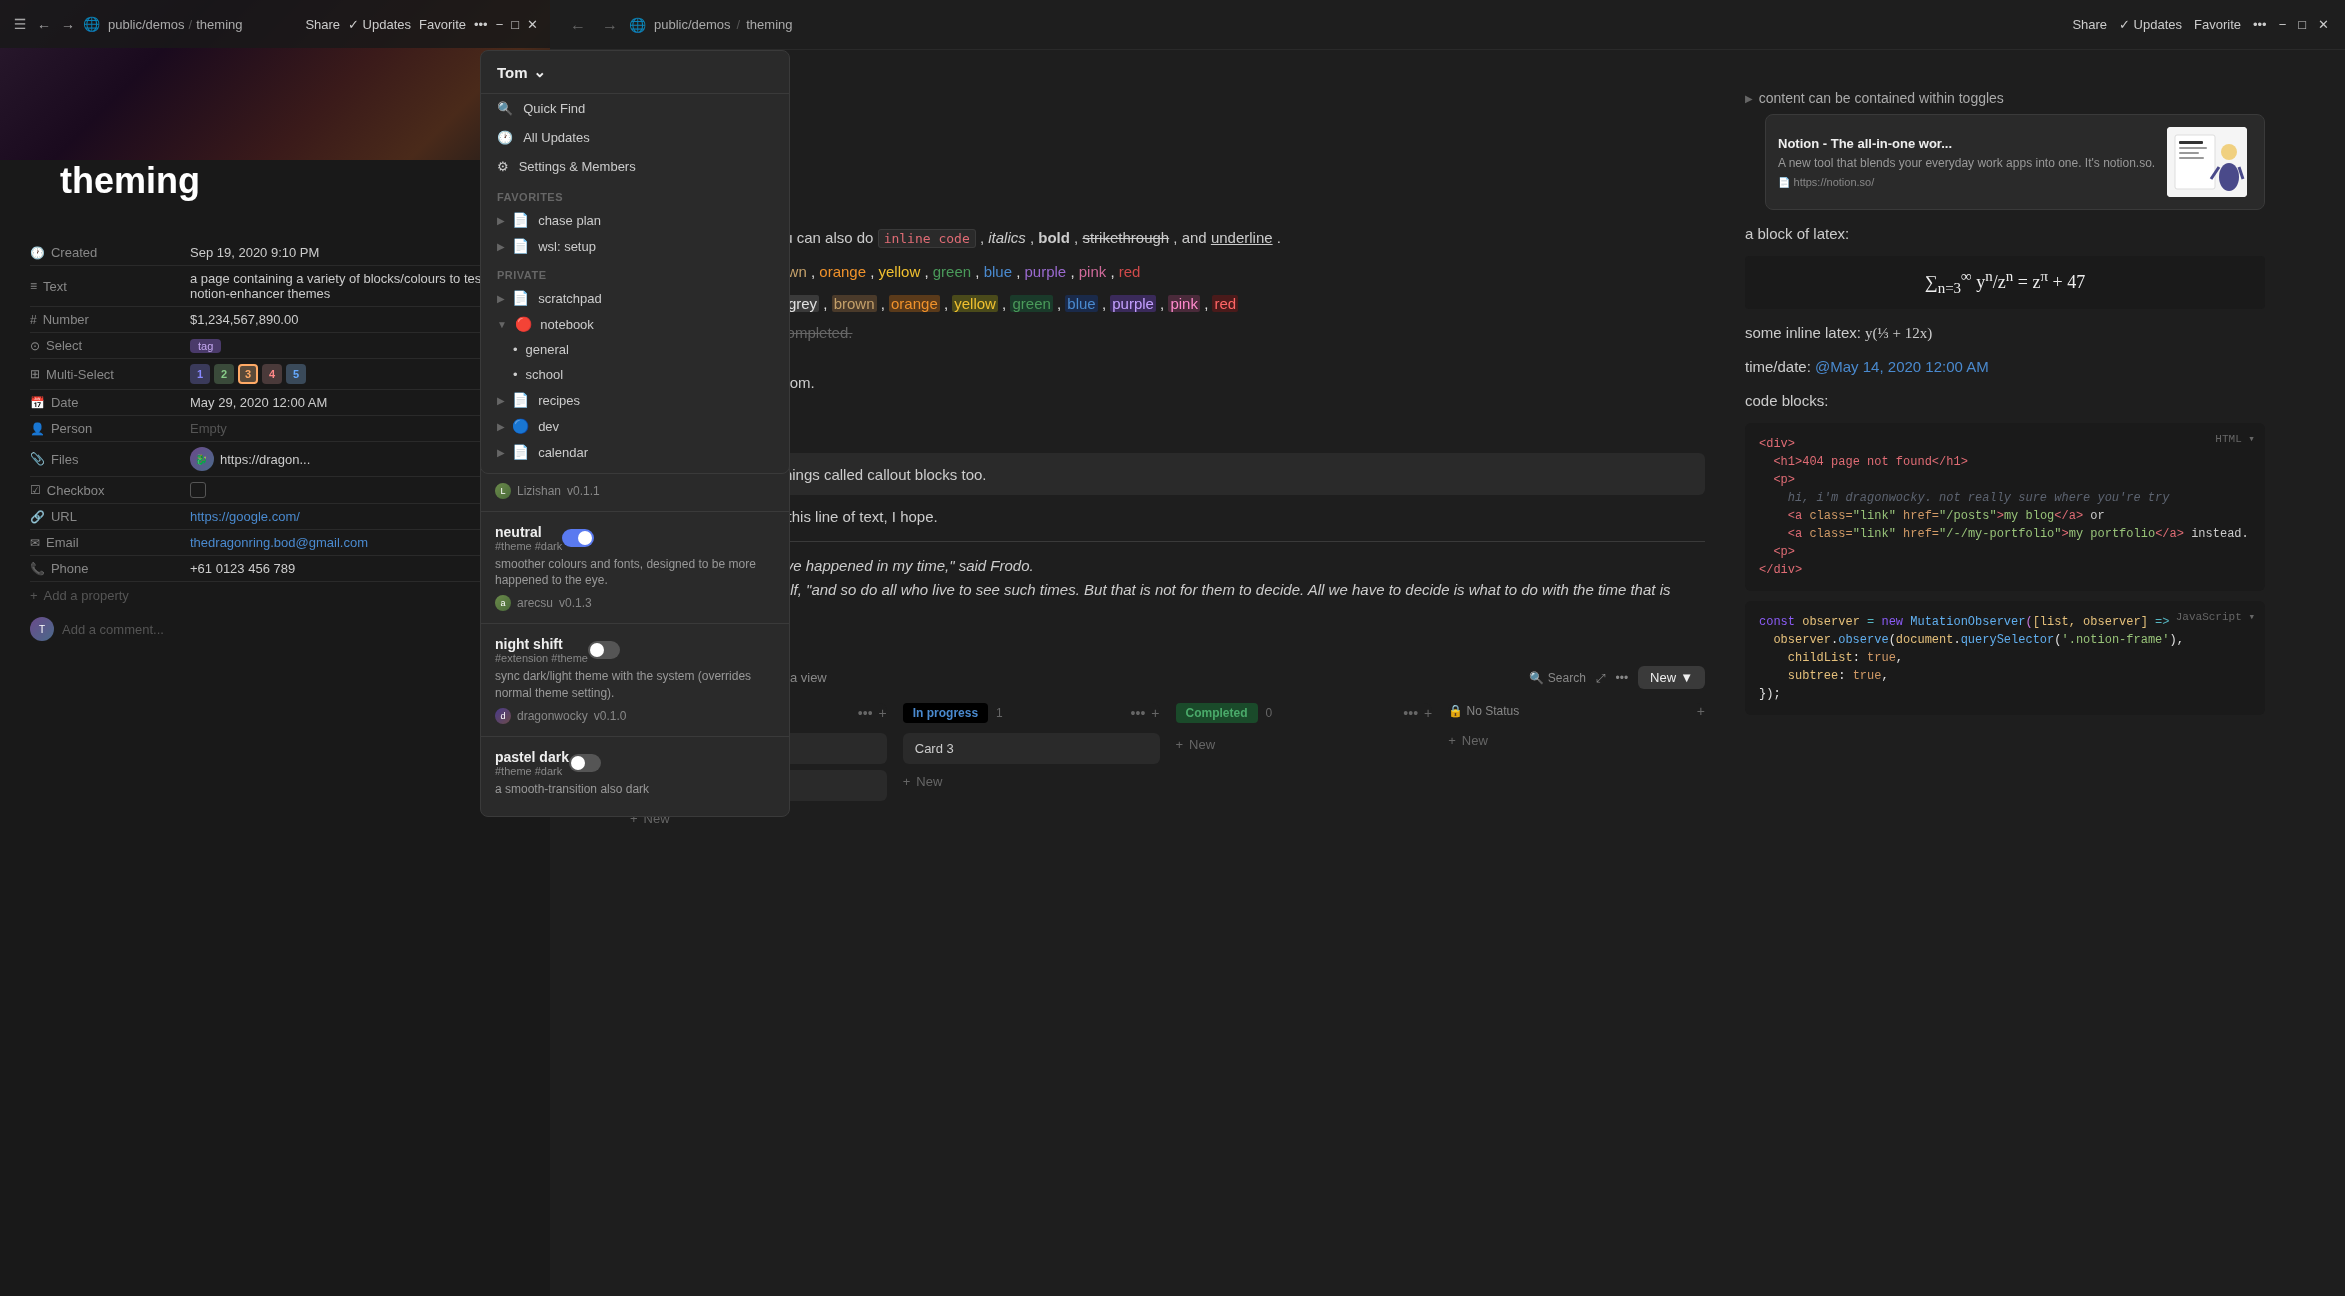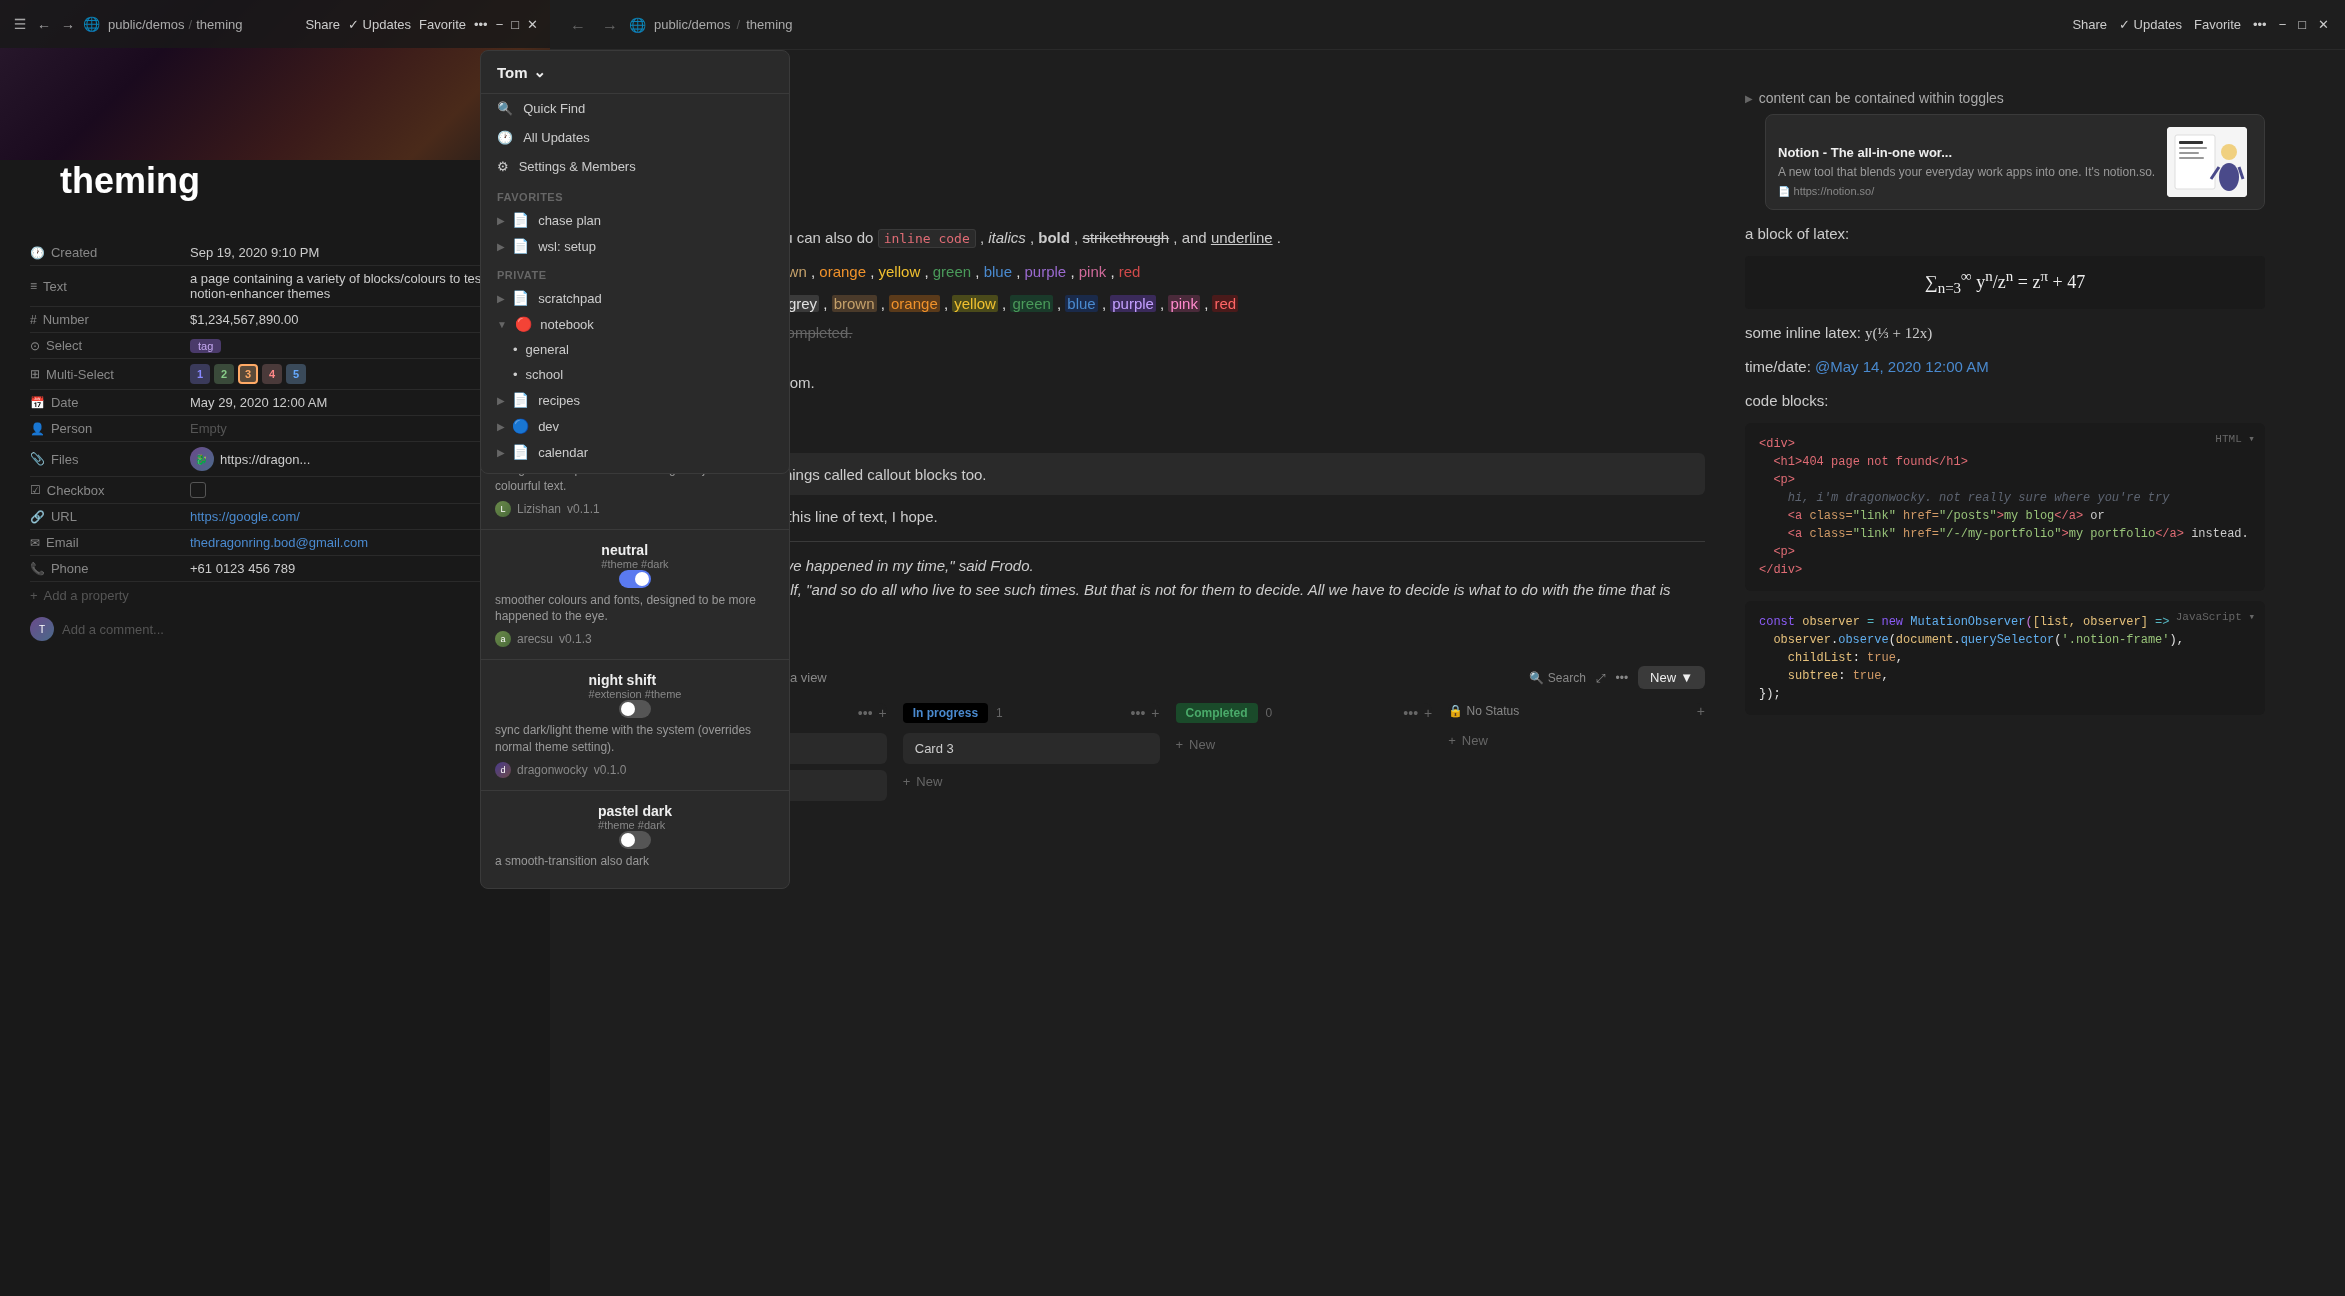--- a/index.html
+++ b/index.html
@@ -226,21 +226,20 @@
     }
 
     .theme-item {
       border-top: 1px solid #3a3a3a;
       padding: 12px 14px;
     }
 
     .theme-item-header {
       display: flex; align-items: center; justify-content: flex-start;
       margin-bottom: 4px;
-      flex-direction: column;
     }
 
     .theme-name {
       font-size: 14px; font-weight: 600; color: #eee;
     }
 
     .theme-tags {
       font-size: 11px; color: #888;
     }
 
@@ -440,21 +439,21 @@
       margin-left: 20px;
       margin-top: 8px;
     }
 
     .notion-embed {
       background: #2a2a2a;
       border: 1px solid #3a3a3a;
       border-radius: 8px;
       padding: 12px;
       display: flex; gap: 12px;
-      align-items: flex-end;
+      align-items: center;
       font-size: 13px;
     }
 
     .embed-text h4 { color: #eee; font-size: 13px; margin-bottom: 4px; }
     .embed-text p { color: #999; font-size: 12px; line-height: 1.4; }
     .embed-text .embed-url { color: #888; font-size: 11px; margin-top: 4px; }
 
     .embed-thumb {
       width: 80px; height: 70px;
       border-radius: 4px;

